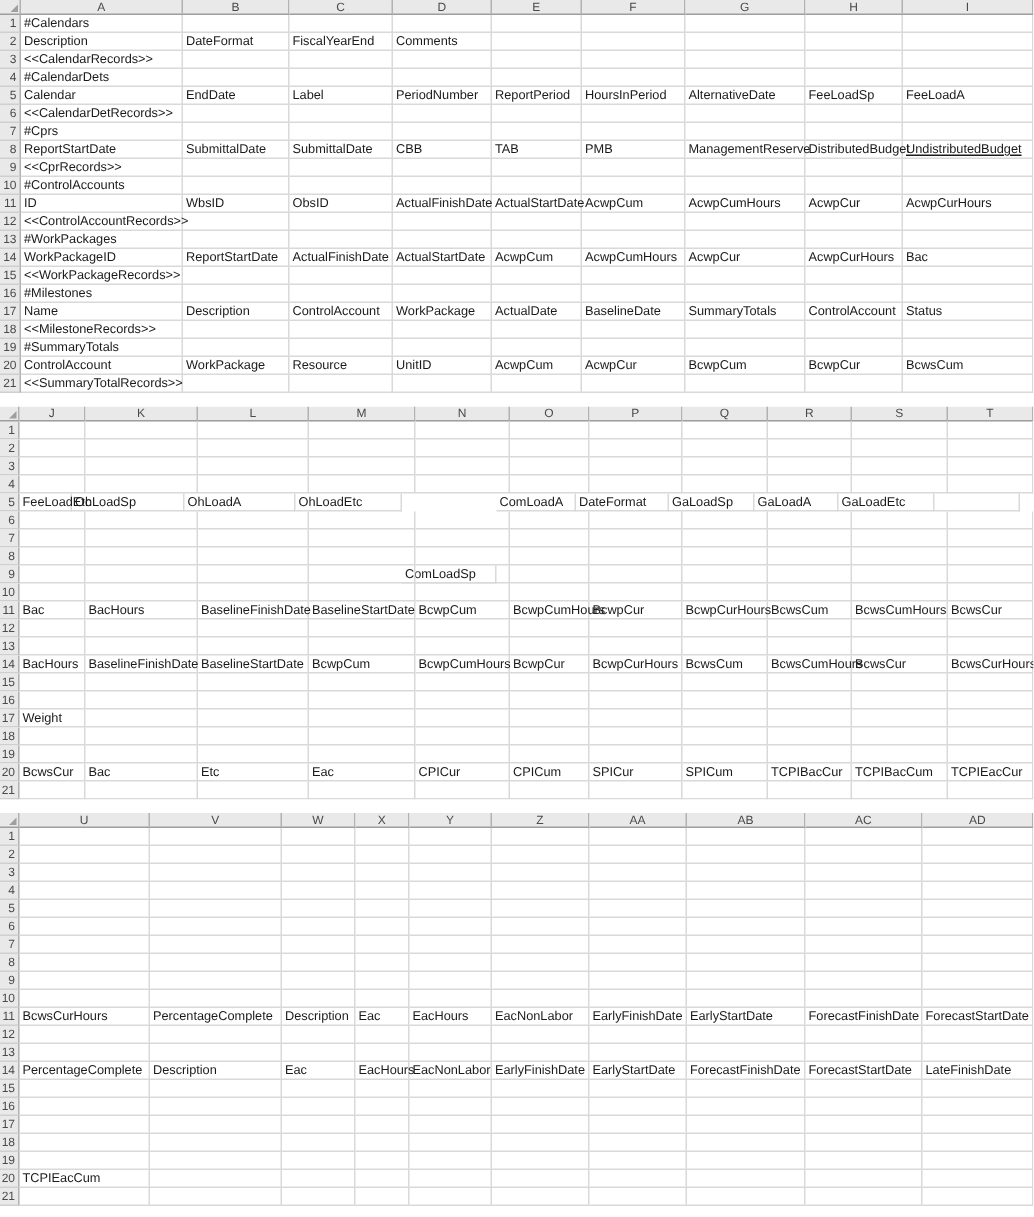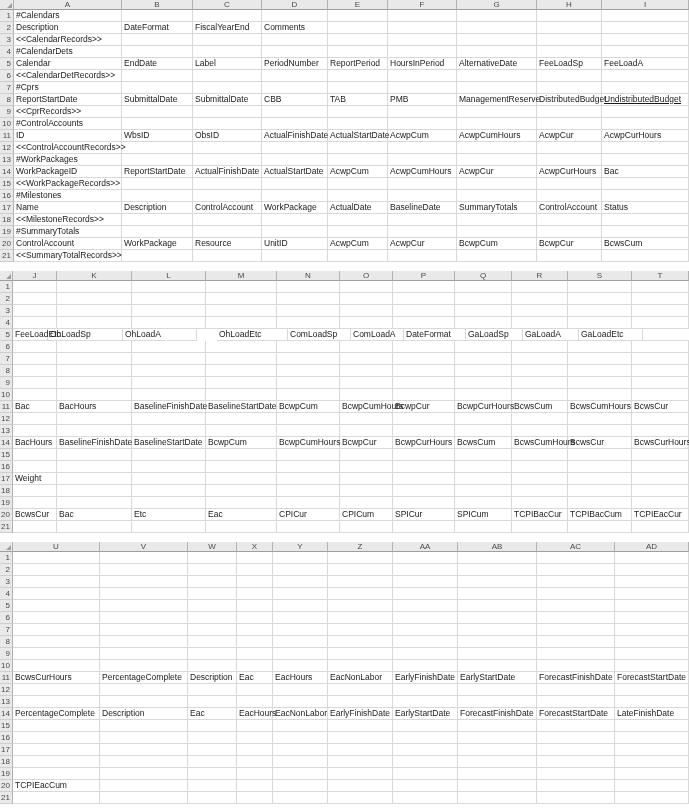--- a/index.html
+++ b/index.html
@@ -365,22 +365,22 @@
         <div class="cell" style="width: 57px;"></div>
         <div class="cell" style="width: 56px;"></div>
         <div class="cell" style="width: 64px;"></div>
         <div class="cell" style="width: 57px;"></div>
       </div>
       <div class="grow">
         <div class="rh" style="width: 13px;">5</div>
         <div class="cell" style="width: 35px;">FeeLoadEtc</div>
         <div class="cell" style="width: 75px;">OhLoadSp</div>
         <div class="cell" style="width: 74px;">OhLoadA</div>
-        <div class="cell" style="width: 71px; margin-left: 20px;">OhLoadEtc</div>
-        <div class="cell" style="width: 63px;">ComLoadSp</div>
+        <div class="cell" style="width: 71px;">OhLoadEtc</div>
+        <div class="cell" style="width: 63px; margin-top: 48px;">ComLoadSp</div>
         <div class="cell" style="width: 53px;">ComLoadA</div>
         <div class="cell" style="width: 62px;">DateFormat</div>
         <div class="cell" style="width: 57px;">GaLoadSp</div>
         <div class="cell" style="width: 56px;">GaLoadA</div>
         <div class="cell" style="width: 64px;">GaLoadEtc</div>
         <div class="cell" style="width: 57px;"></div>
       </div>
       <div class="grow">
         <div class="rh" style="width: 13px;">6</div>
         <div class="cell" style="width: 44px;"></div>

